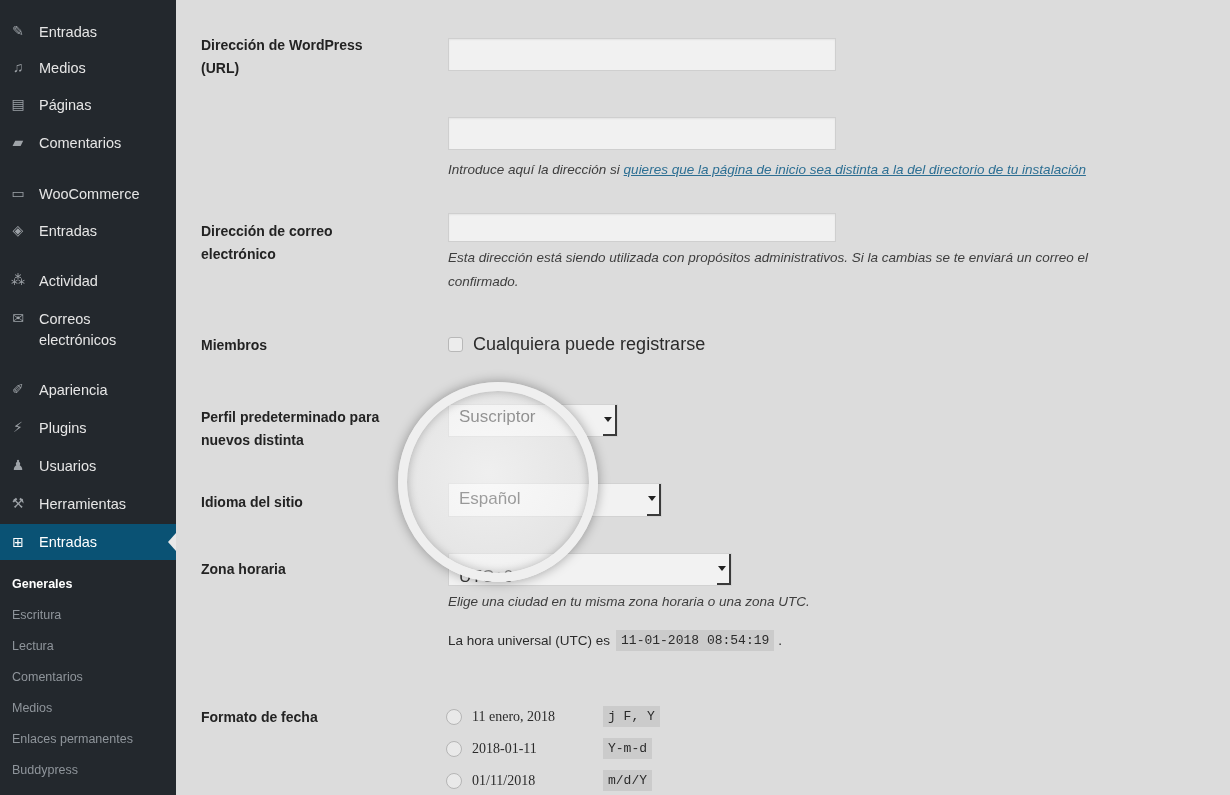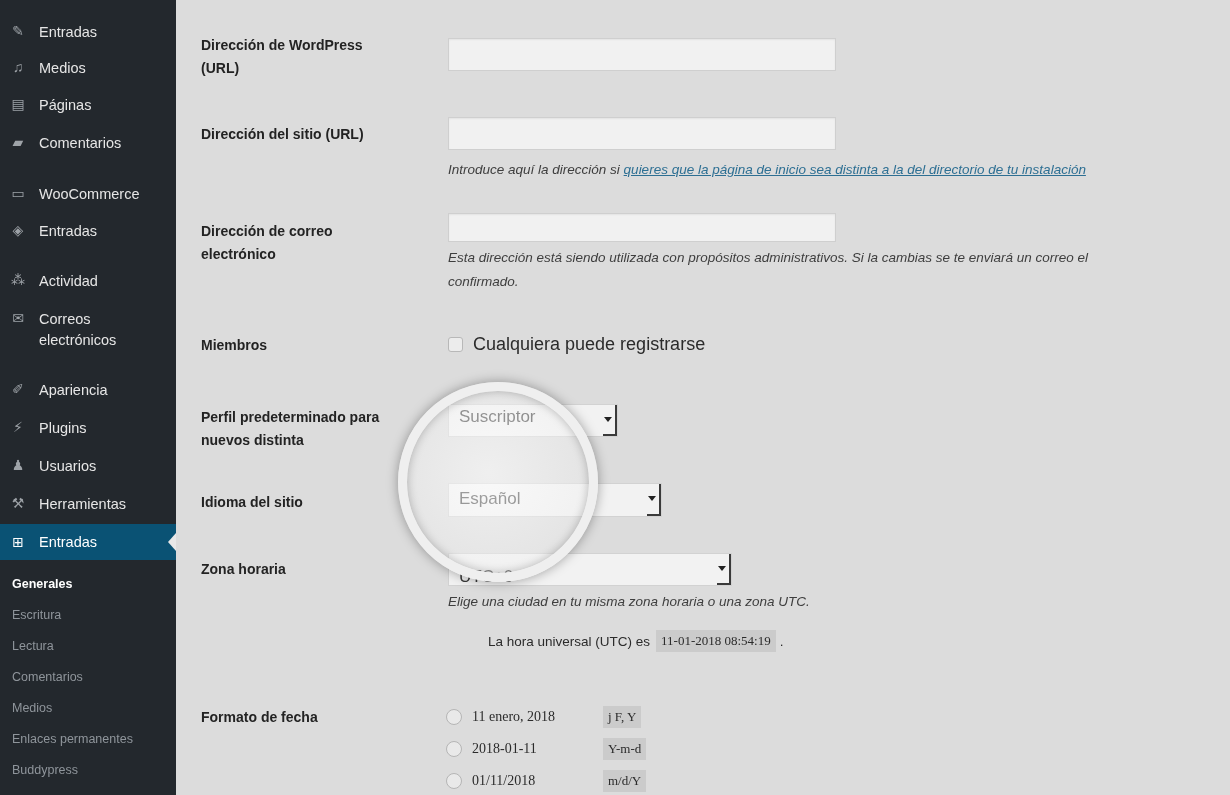--- a/index.html
+++ b/index.html
@@ -26,22 +26,22 @@
   .checkbox { position: absolute; left: 272px; top: 337px; width: 15px; height: 15px; border: 1px solid #b8b8b8; border-radius: 3px; background: #ececec; }
   .check-label { position: absolute; left: 297px; top: 334px; font-size: 18px; color: #2b2b2b; }
 
   .select { position: absolute; height: 32px; background: #f2f2f2; border: 1px solid #d2d2d2; }
   .select .arrow { position: absolute; right: 0; top: 0; width: 14px; height: 100%; border-right: 2px solid #3a3a3a; border-bottom: 2px solid #3a3a3a; }
   .select .arrow::after { content: ""; position: absolute; right: 3px; top: 12px; border-left: 4px solid transparent; border-right: 4px solid transparent; border-top: 5px solid #222; }
   .select .val { position: absolute; left: 10px; top: 5px; font-size: 17px; color: #3a3a3a; }
 
   .magnifier { position: absolute; left: 222px; top: 382px; width: 200px; height: 200px; border-radius: 50%; border: 9px solid #efefef; box-shadow: 0 0 12px rgba(0,0,0,0.35), inset 0 0 10px rgba(0,0,0,0.25); background: radial-gradient(circle at 45% 45%, rgba(255,255,255,0.55), rgba(230,230,230,0.35)); }
 
-  .utc-line { position: absolute; left: 272px; top: 630px; font-size: 13.5px; color: #2b2b2b; display: flex; align-items: center; margin-left: 40px; }
-  .code { font-family: Liberation Serif, serif; background: #cbcbcb; color: #2b2b2b; padding: 3px 5px; font-size: 13px; margin-left: 6px; }
+  .utc-line { position: absolute; left: 272px; top: 630px; font-size: 13.5px; color: #2b2b2b; display: flex; align-items: center; }
+  .code { font-family: Liberation Mono, monospace; background: #cbcbcb; color: #2b2b2b; padding: 3px 5px; font-size: 13px; margin-left: 6px; }
   .radio-row { position: absolute; left: 270px; display: flex; align-items: center; font-size: 14px; color: #2b2b2b; }
   .radio { width: 16px; height: 16px; border-radius: 50%; border: 1px solid #b5b5b5; background: #e9e9e9; margin-right: 10px; }
   .radio-lbl { width: 125px; font-family: Liberation Serif, serif; }
 </style>
 </head>
 <body>
 
 <nav class="sidebar">
   <div class="menu-item" style="top:22px">
     <span class="ico">✎</span>
@@ -110,21 +110,20 @@
 </nav>
 
 <main class="main">
 
   <div class="row-label" style="top:34px">
     <span>Dirección de WordPress</span><br>
     <span>(URL)</span>
   </div>
   <div class="text-input" style="top:38px"></div>
 
-  <div class="row-label" style="top:123px">Dirección del sitio (URL)</div>
   <div class="text-input" style="top:117px"></div>
   <div class="desc" style="top:158px">
     <span>Introduce aquí la dirección si </span><a>quieres que la página de inicio sea distinta a la del directorio de tu instalación</a>
   </div>
 
   <div class="row-label" style="top:220px">
     <span>Dirección de correo</span><br>
     <span>electrónico</span>
   </div>
   <div class="text-input" style="top:213px; height:29px"></div>

